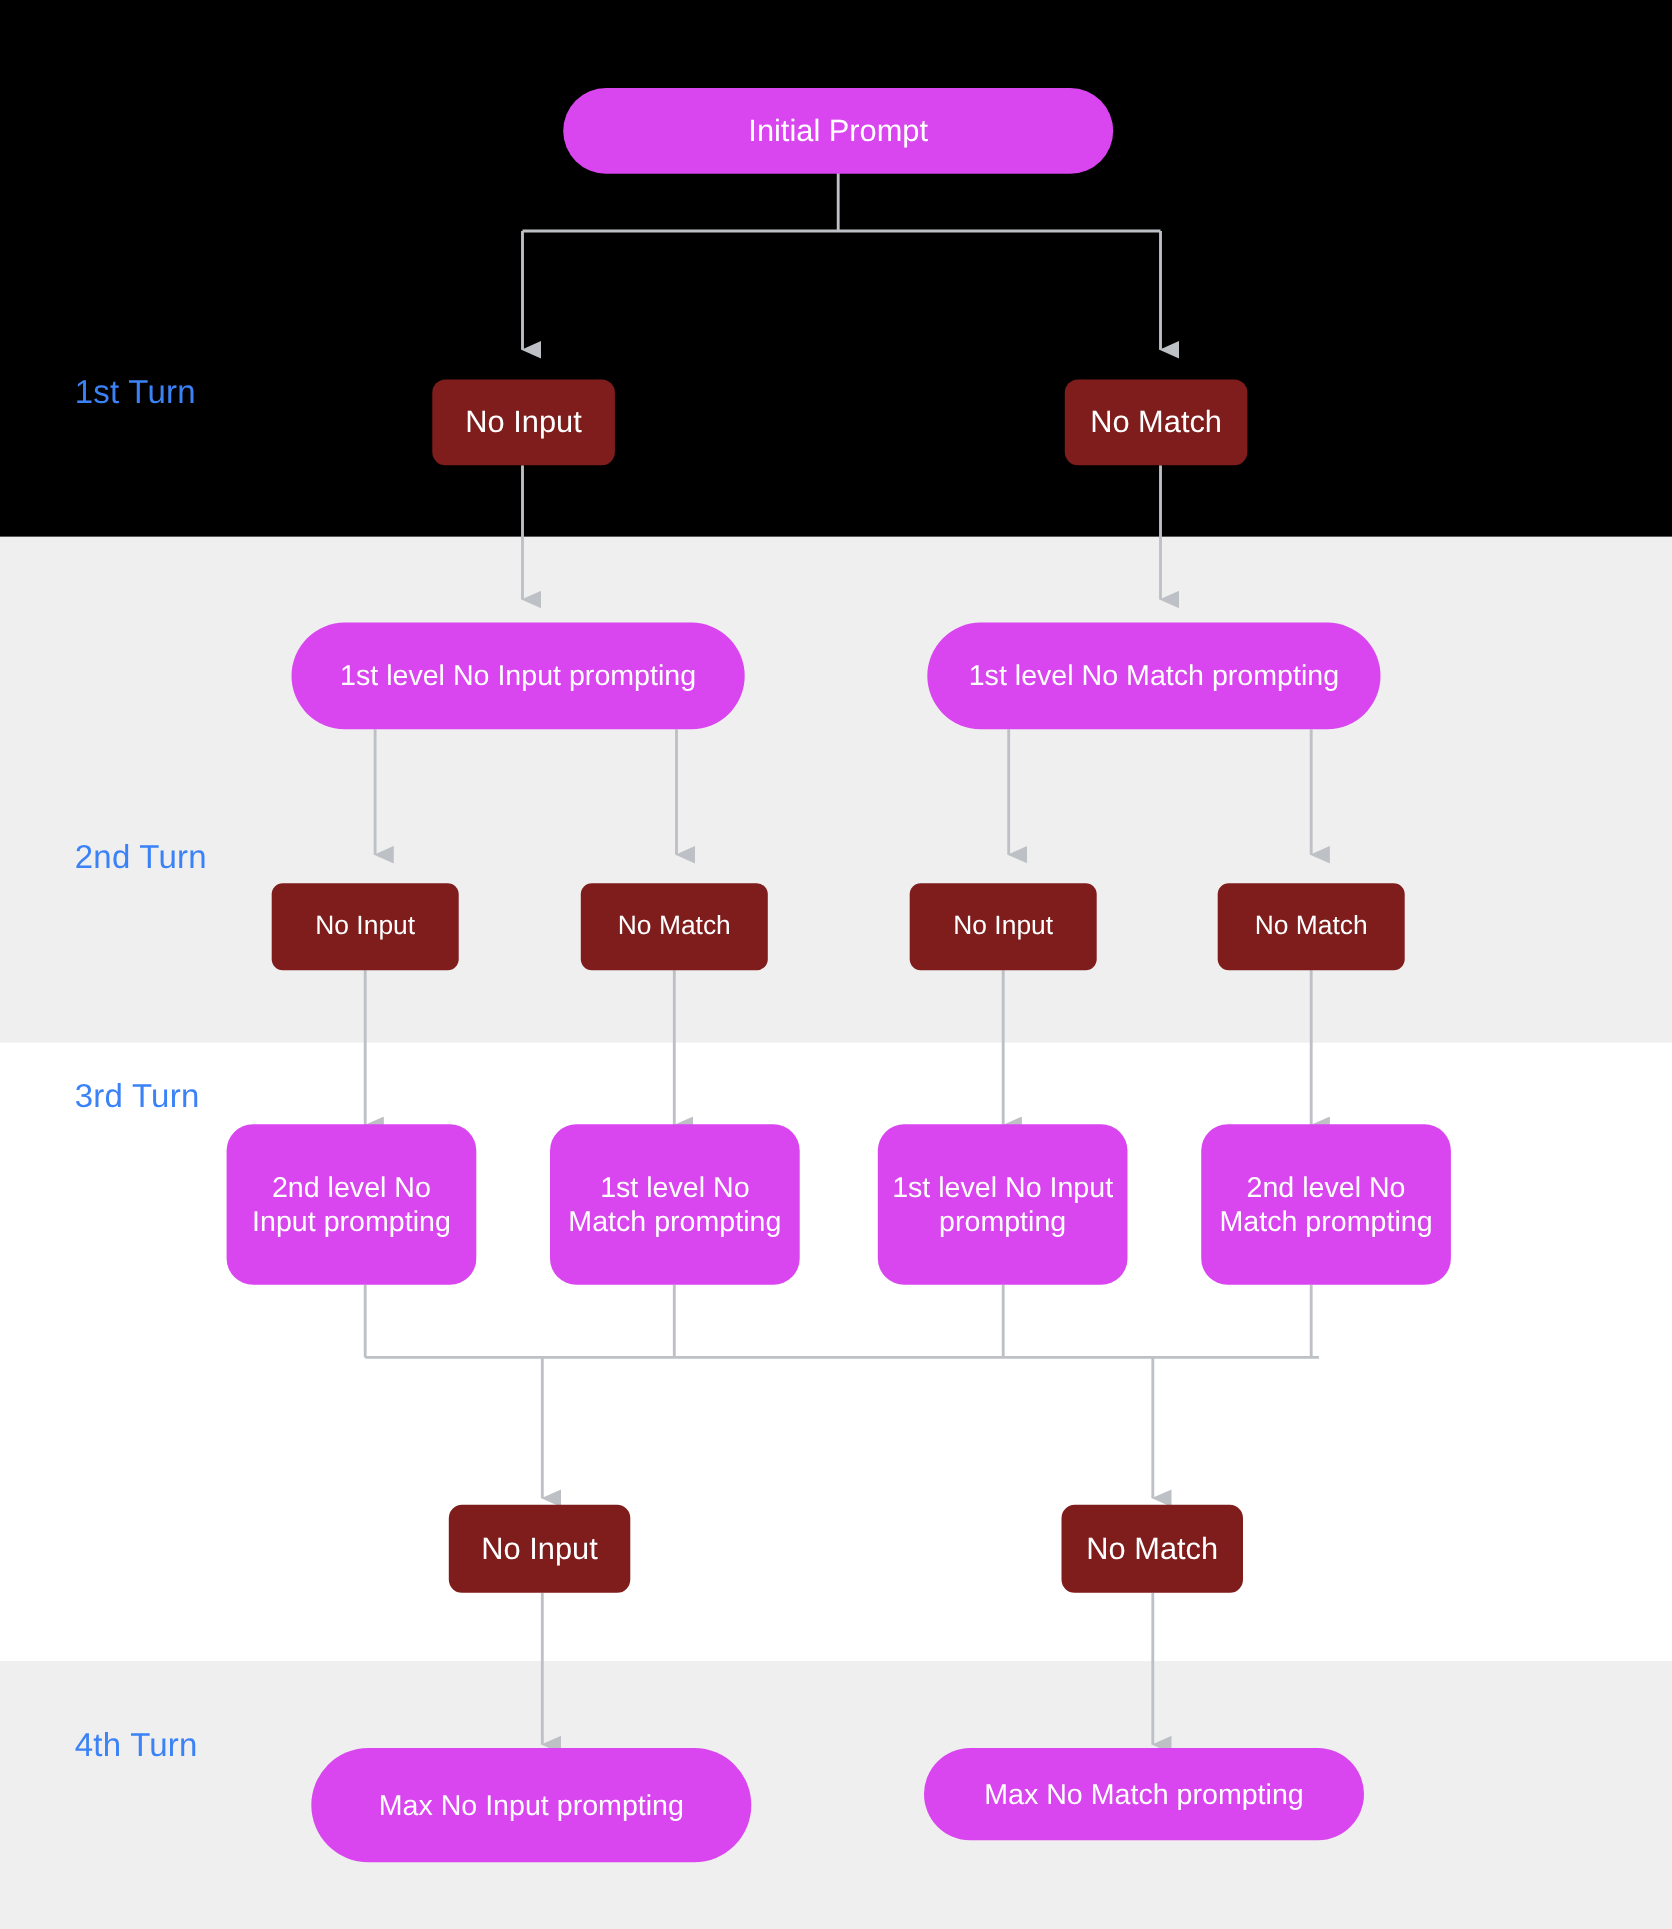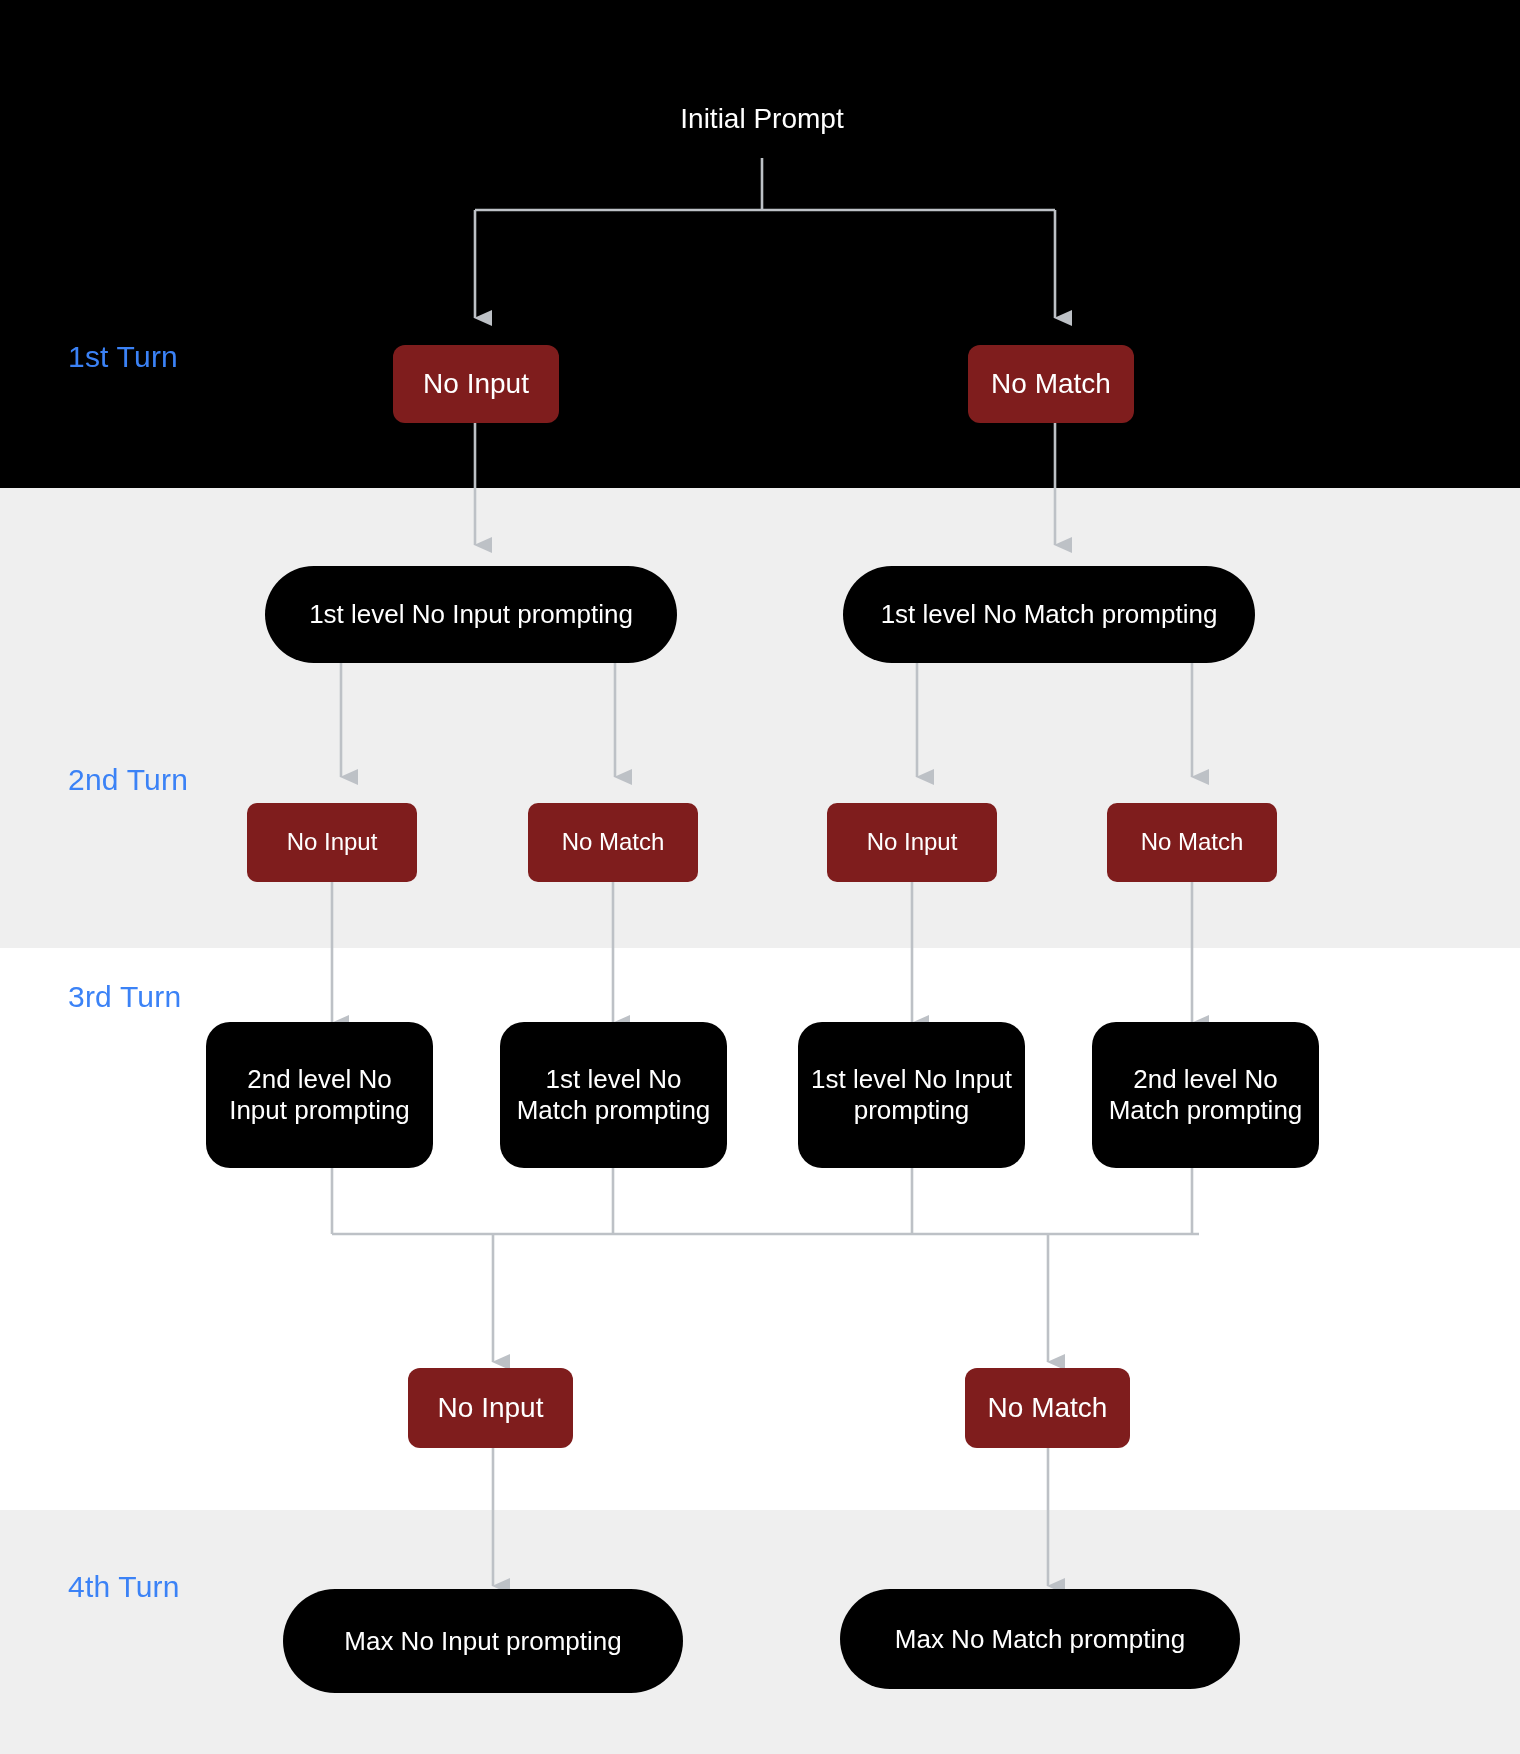--- a/index.html
+++ b/index.html
@@ -49,21 +49,21 @@
     position: absolute;
     display: flex;
     align-items: center;
     justify-content: center;
     text-align: center;
     color: #ffffff;
     box-sizing: border-box;
     line-height: 1.18;
     padding: 4px 10px;
   }
-  .node.blue  { background: #000000; }
+  .node.blue  { background: #d946ef; }
   .node.green { background: #7f1d1d; }
 
   .r-pill  { border-radius: 999px; }
   .r-lg    { border-radius: 24px; }
   .r-md    { border-radius: 12px; }
   .r-sm    { border-radius: 10px; }
 
   .fs-28 { font-size: 28px; }
   .fs-26 { font-size: 26px; }
   .fs-24 { font-size: 24px; }
@@ -139,15 +139,15 @@
 
   <div class="node blue r-lg fs-26" style="left:206px; top:1022px; width:227px; height:146px;">2nd level No Input prompting</div>
   <div class="node blue r-lg fs-26" style="left:500px; top:1022px; width:227px; height:146px;">1st level No Match prompting</div>
   <div class="node blue r-lg fs-26" style="left:798px; top:1022px; width:227px; height:146px;">1st level No Input prompting</div>
   <div class="node blue r-lg fs-26" style="left:1092px; top:1022px; width:227px; height:146px;">2nd level No Match prompting</div>
 
   <div class="node green r-md fs-28" style="left:408px; top:1368px; width:165px; height:80px;">No Input</div>
   <div class="node green r-md fs-28" style="left:965px; top:1368px; width:165px; height:80px;">No Match</div>
 
   <div class="node blue r-pill fs-26" style="left:283px; top:1589px; width:400px; height:104px;">Max No Input prompting</div>
-  <div class="node blue r-pill fs-26" style="left:840px; top:1589px; width:400px; height:100px;">Max No Match prompting</div>
+  <div class="node blue r-pill fs-26" style="left:840px; top:1589px; width:400px; height:84px;">Max No Match prompting</div>
 
 </div>
 
 </body></html>

